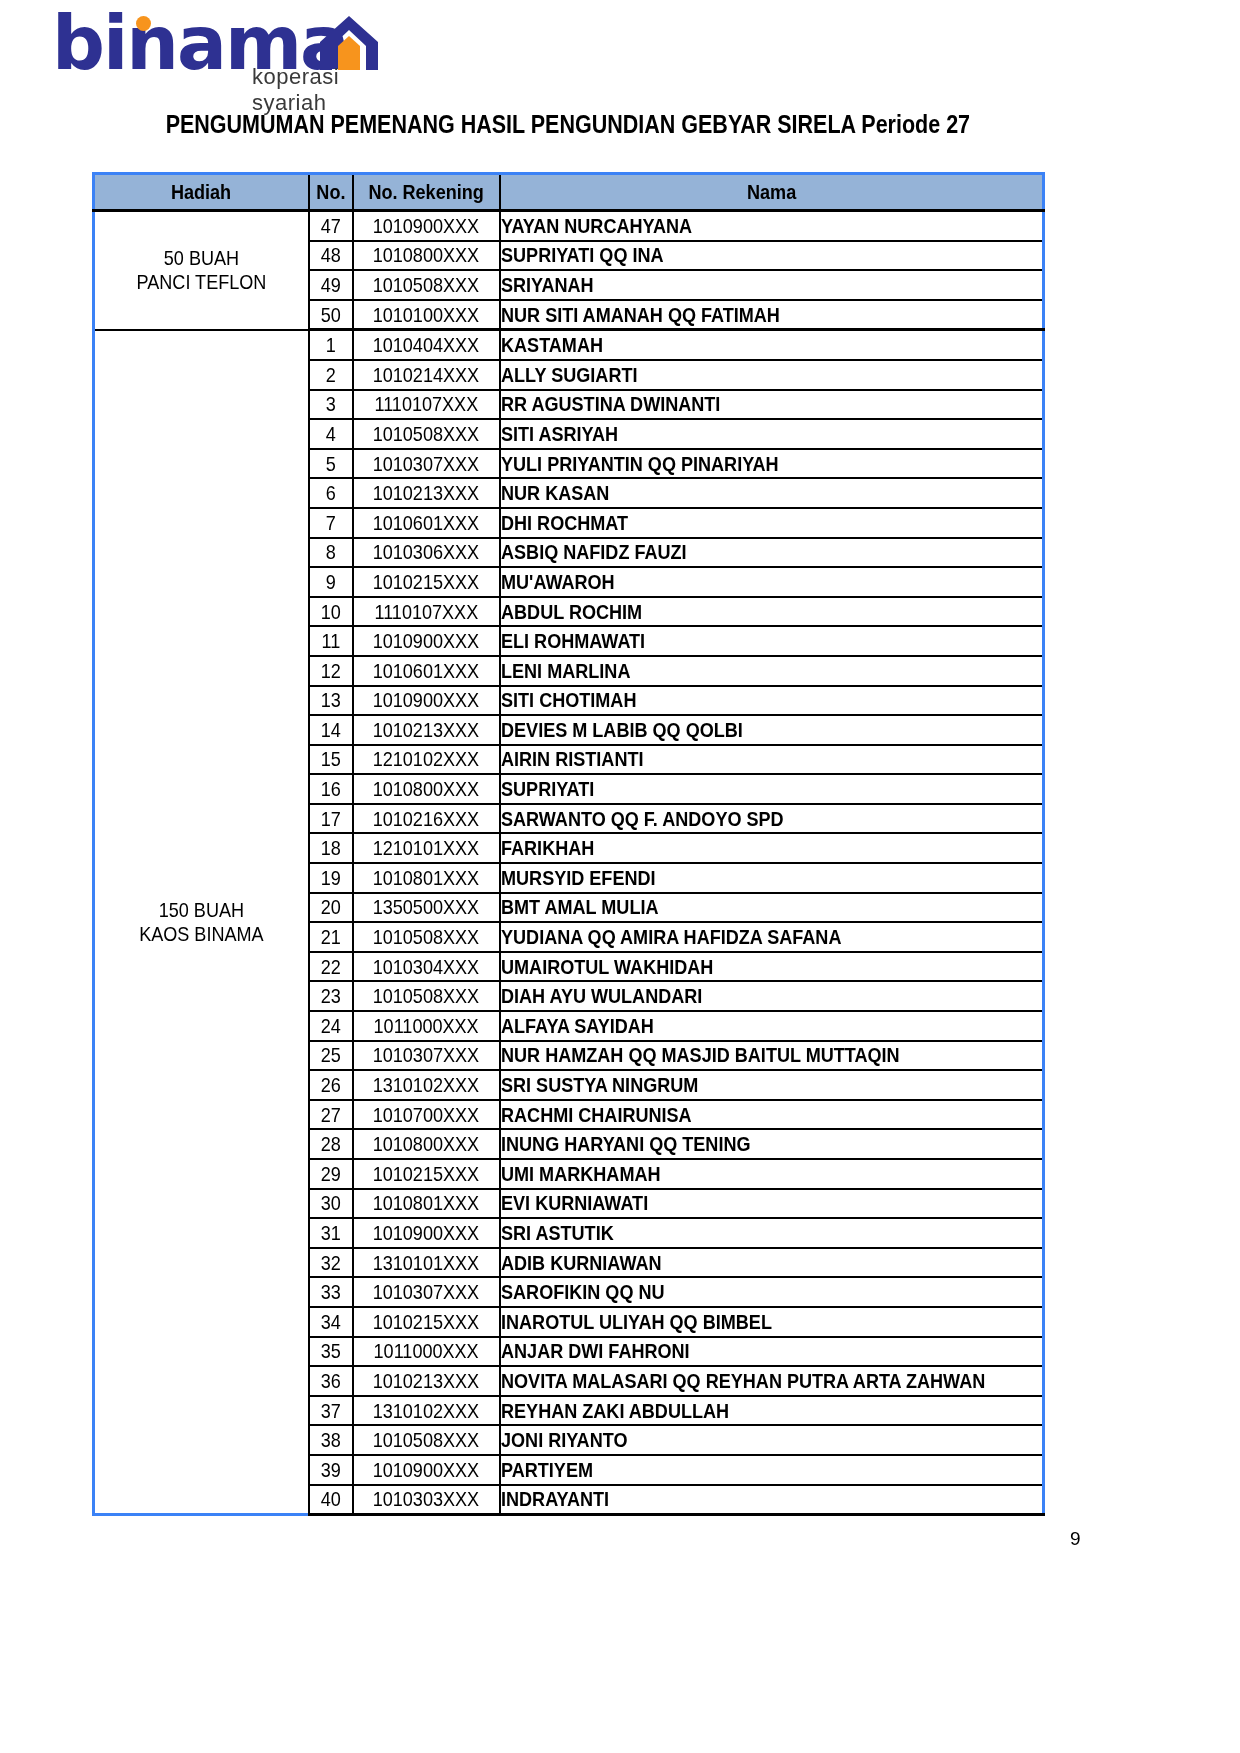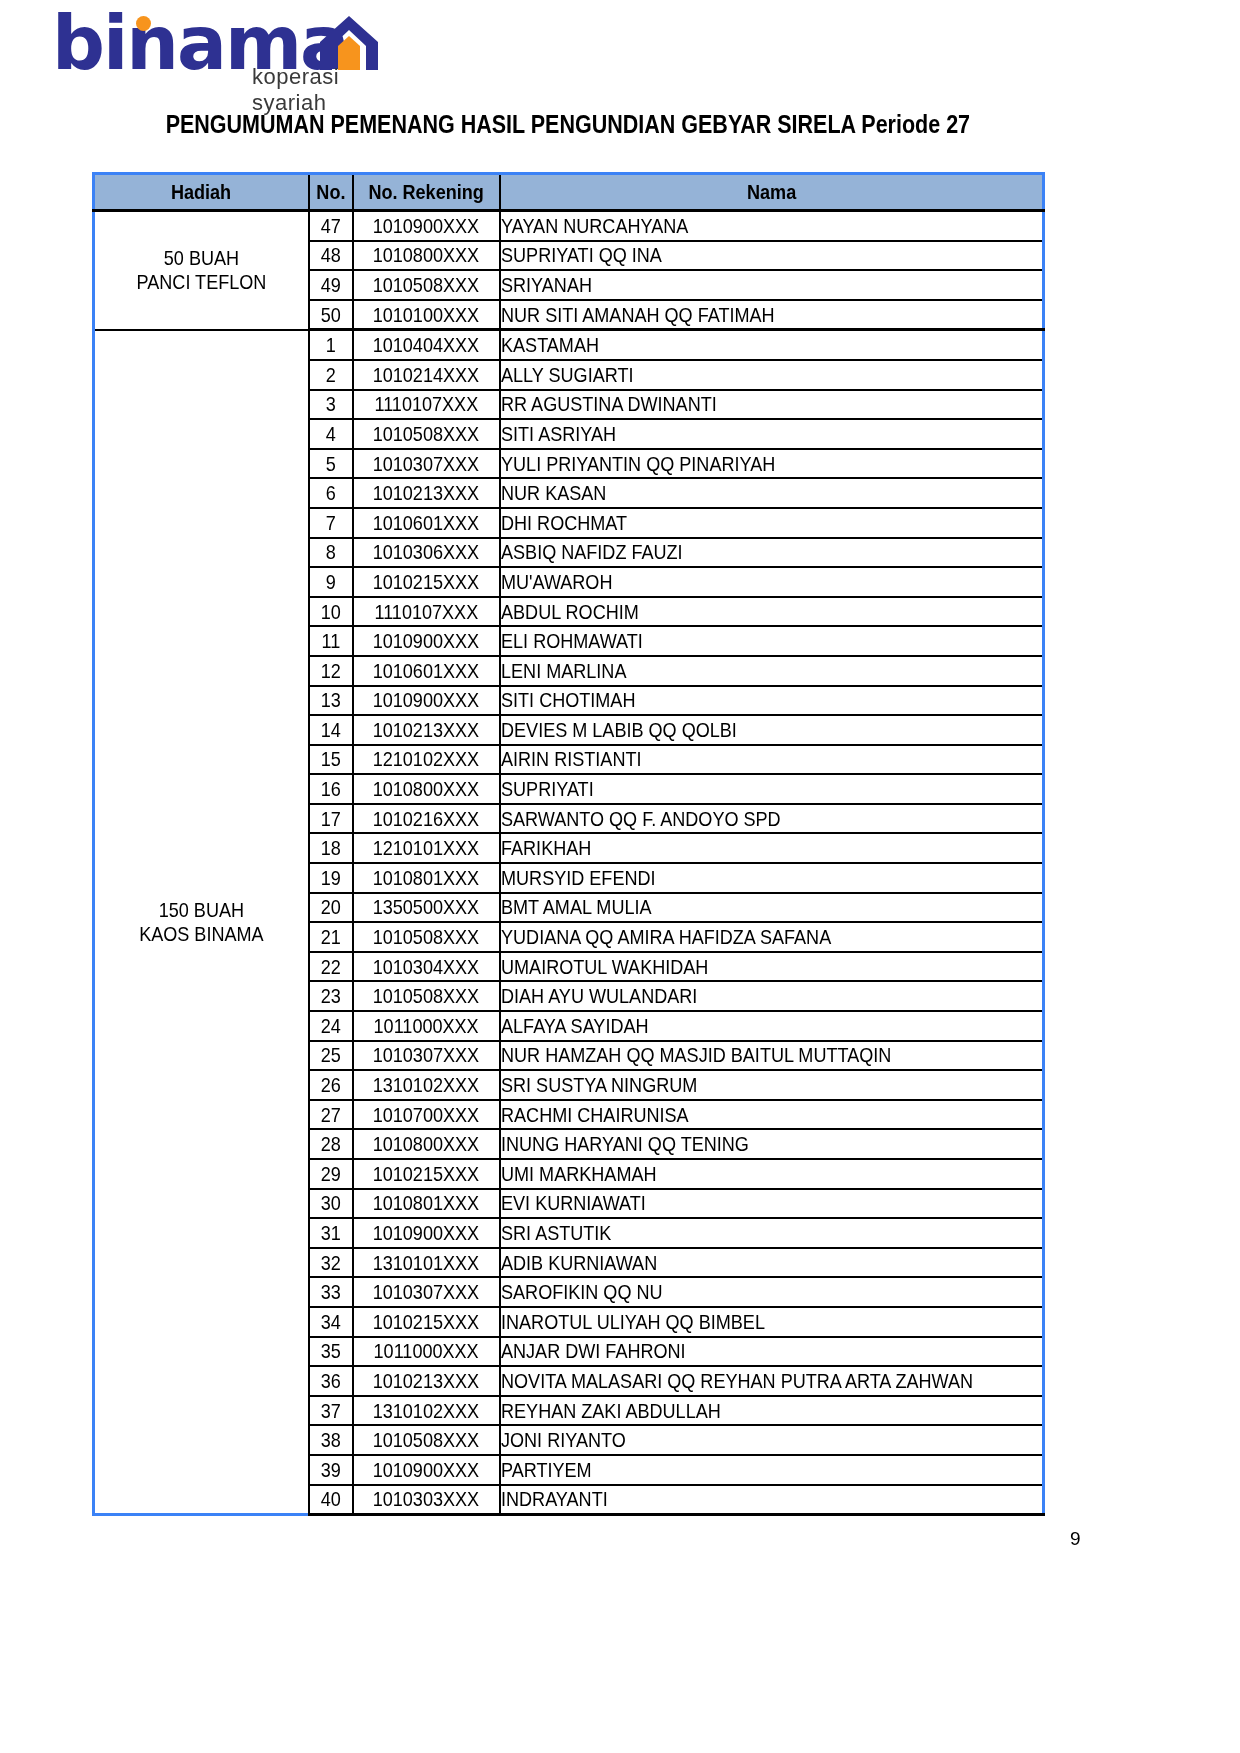--- a/index.html
+++ b/index.html
@@ -9,21 +9,21 @@
   .logo-dot { position: absolute; left: 84px; top: 2px; width: 15px; height: 15px; background: #f7941d; border-radius: 50%; }
   .logo-house { position: absolute; left: 268px; top: 2px; width: 58px; height: 54px; }
   .logo-sub { position: absolute; left: 156px; top: 50px; font-family: "Liberation Sans", sans-serif; font-size: 22px; color: #3a3a3a; letter-spacing: 0.5px; margin-left: 44px; }
   .title { position: absolute; left: 0; width: 1136px; top: 110px; text-align: center; font-family: "Liberation Sans", sans-serif; font-weight: bold; font-size: 25px; transform: scaleX(0.86); transform-origin: 567px 0; white-space: nowrap; }
   table.winners { position: absolute; left: 92px; top: 172px; border-collapse: collapse; width: 950px; table-layout: fixed; border: 3px solid #3b82f6; }
   table.winners th { background: #95b3d7; font-weight: bold; font-size: 21px; height: 34px; border: 2px solid #000; border-bottom: 3px solid #000; padding: 0; }
   table.winners td { height: 27.6px; border: 2px solid #000; padding: 0; font-size: 21px; line-height: 24px; white-space: nowrap; overflow: hidden; }
   .cond { display: inline-block; transform: scaleX(0.86); transform-origin: left center; }
   .condc { display: inline-block; transform: scaleX(0.86); transform-origin: center center; }
   td.c-no, td.c-rek { text-align: center; }
-  td.c-nama { text-align: left; padding-left: 3px; }
+  td.c-nama { text-align: left; padding-left: 3px; font-weight: bold; }
   td.c-hadiah { text-align: center; vertical-align: middle; font-weight: normal; font-size: 21px; line-height: 26px; white-space: normal; border-bottom: 3px solid #000; }
   tr.grp-end td { border-bottom: 3px solid #000; }
   .page-num { position: absolute; left: 1070px; top: 1528px; font-size: 19px; }
 </style>
 </head>
 <body>
 
 <div class="logo">
   <div class="logo-word">binama</div>
   <div class="logo-dot"></div>

